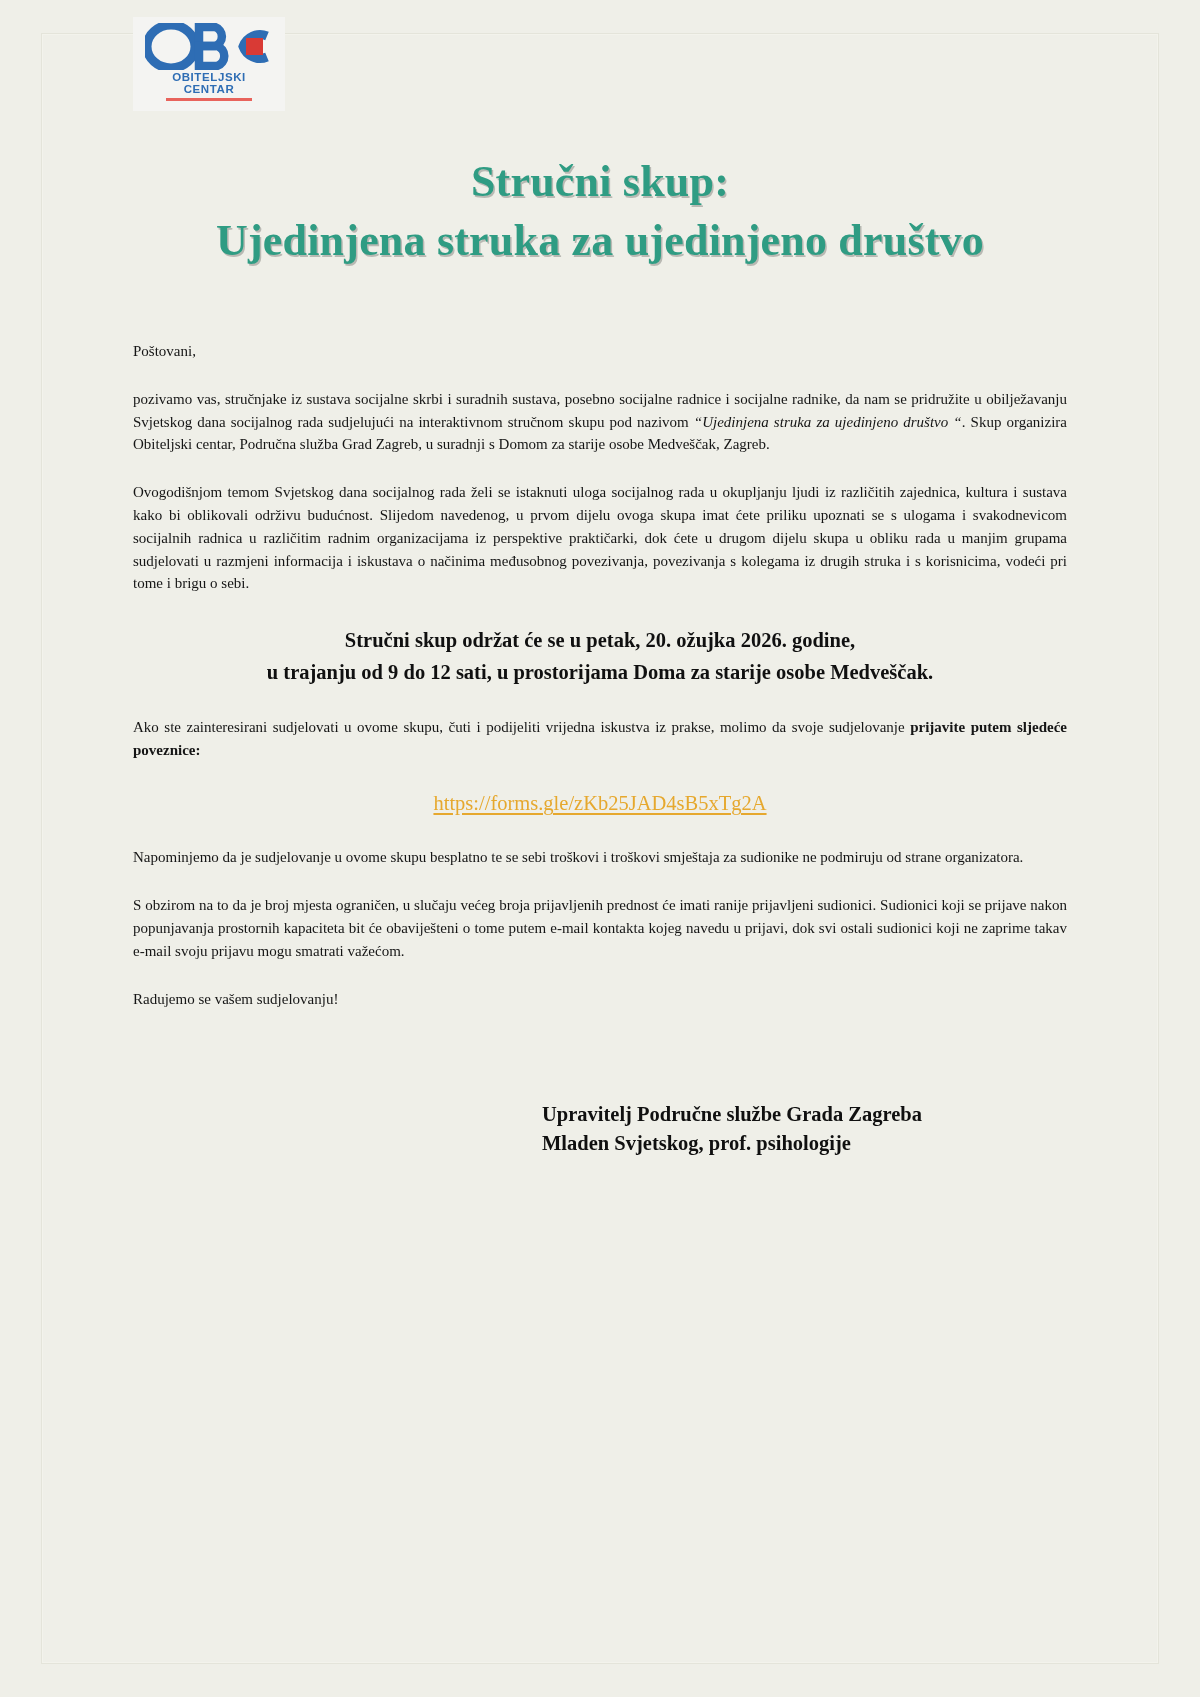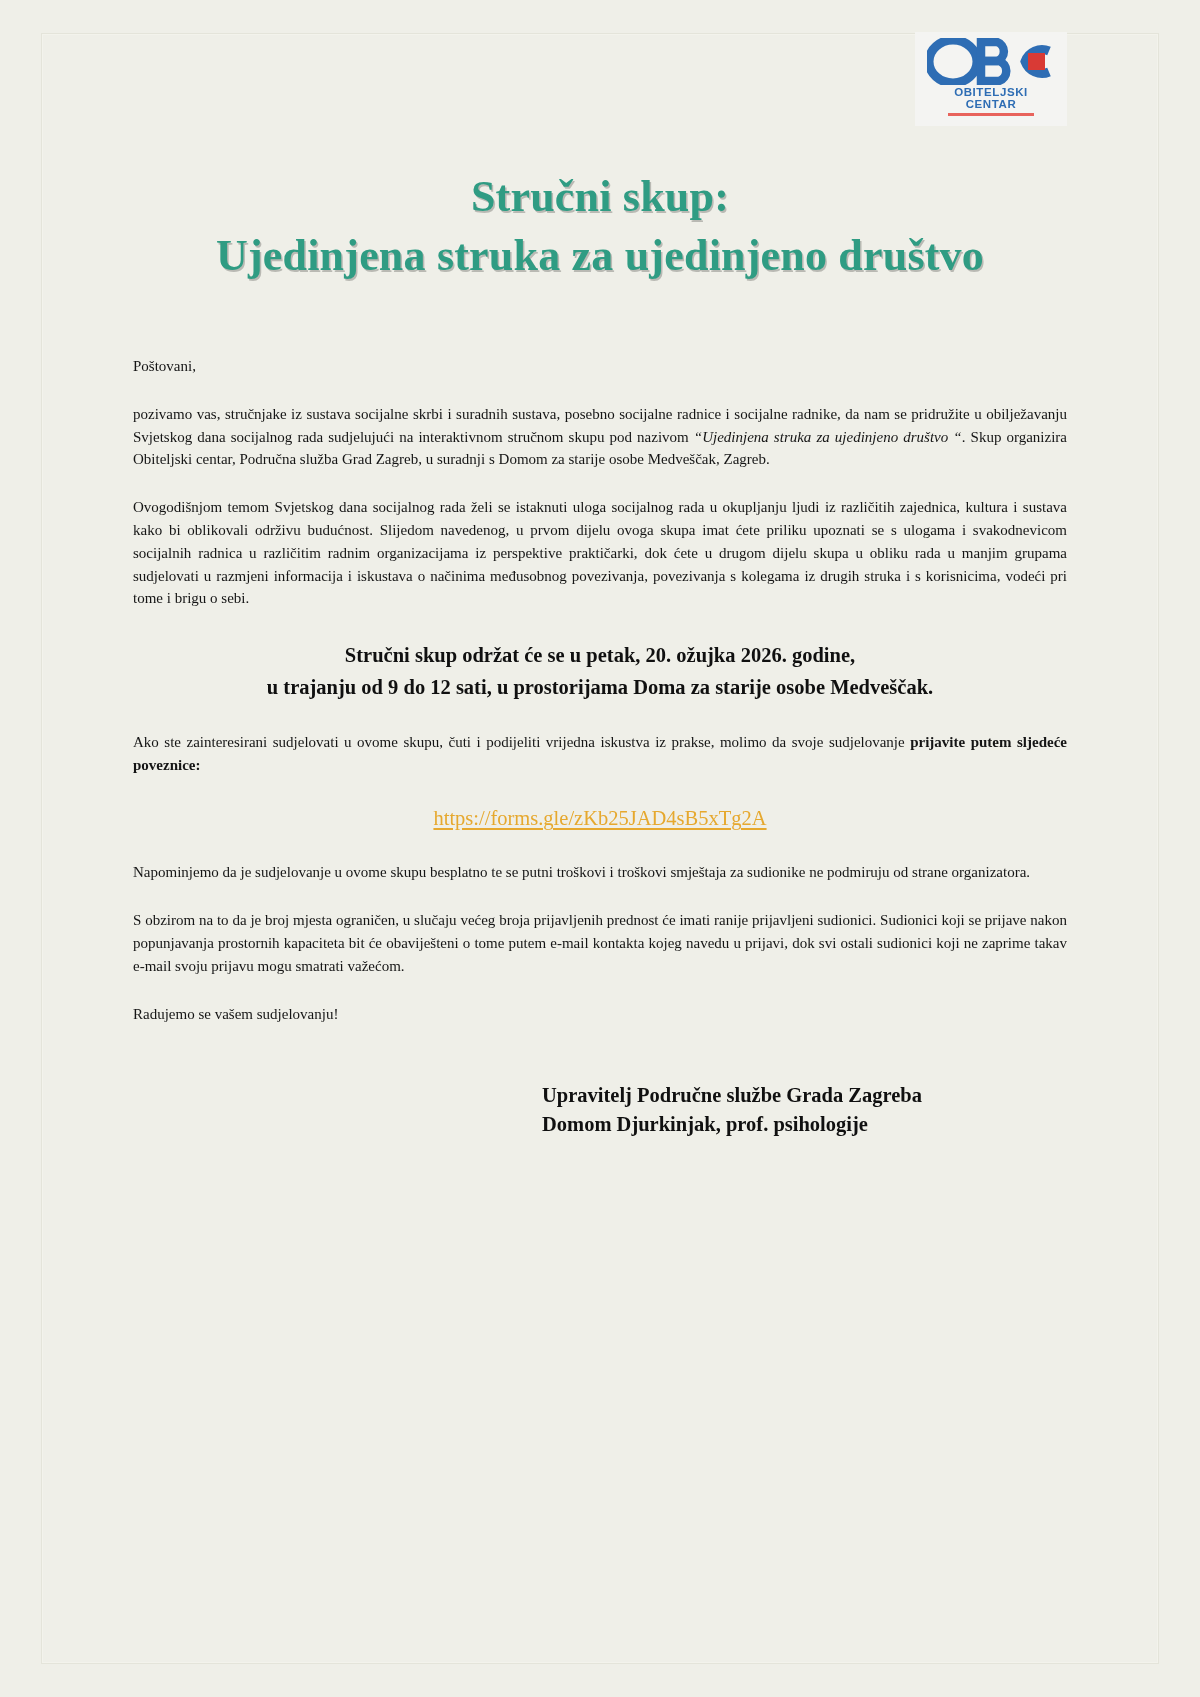--- a/index.html
+++ b/index.html
@@ -38,22 +38,22 @@
   .content {
     position: relative;
     padding: 0 133px;
     box-sizing: border-box;
     width: 1200px;
   }
 
   
   .logo-wrap {
     display: flex;
-    justify-content: flex-end;
-    padding-top: 32px;
+    justify-content: flex-start;
+    padding-top: 17px;
   }
   .logo-box {
     background: #f4f4f2;
     padding: 6px 12px 10px 12px;
     width: 152px;
     box-sizing: border-box;
     text-align: center;
   }
   .logo-mark {
     display: block;
@@ -118,21 +118,21 @@
   }
   .form-link {
     font-size: 20.5px;
     color: #e6a82e;
     text-decoration: underline;
     text-underline-offset: 3px;
   }
 
   
   .signature {
-    margin-top: 56px;
+    margin-top: 90px;
     padding-right: 36px;
     text-align: center;
   }
   .sig-inner {
     display: inline-block;
     text-align: left;
     margin-left: 300px;
   }
   .sig-line {
     font-weight: 700;
@@ -186,28 +186,28 @@
         <span class="cb-line">u trajanju od 9 do 12 sati, u prostorijama Doma za starije osobe Medveščak.</span>
       </div>
 
 
       <p class="para"><span>Ako ste zainteresirani sudjelovati u ovome skupu, čuti i podijeliti vrijedna iskustva iz prakse, molimo da svoje sudjelovanje </span><span class="bd">prijavite putem sljedeće poveznice:</span></p>
 
       <div class="link-row">
         <a class="form-link" href="#">https://forms.gle/zKb25JAD4sB5xTg2A</a>
       </div>
 
-      <p class="para">Napominjemo da je sudjelovanje u ovome skupu besplatno te se putni troškovi i troškovi smještaja za sudionike ne podmiruju od strane organizatora.</p>
+      <p class="para">Napominjemo da je sudjelovanje u ovome skupu besplatno te se sebi troškovi i troškovi smještaja za sudionike ne podmiruju od strane organizatora.</p>
 
       <p class="para">S obzirom na to da je broj mjesta ograničen, u slučaju većeg broja prijavljenih prednost će imati ranije prijavljeni sudionici. Sudionici koji se prijave nakon popunjavanja prostornih kapaciteta bit će obaviješteni o tome putem e-mail kontakta kojeg navedu u prijavi, dok svi ostali sudionici koji ne zaprime takav e-mail svoju prijavu mogu smatrati važećom.</p>
 
       <p class="para">Radujemo se vašem sudjelovanju!</p>
     </div>
 
     <div class="signature">
       <div class="sig-inner">
         <div class="sig-line">Upravitelj Područne službe Grada Zagreba</div>
-        <div class="sig-line">Domom Djurkinjak, prof. psihologije</div>
+        <div class="sig-line">Mladen Svjetskog, prof. psihologije</div>
       </div>
     </div>
 
   </div>
 </div>
 
 </body></html>

